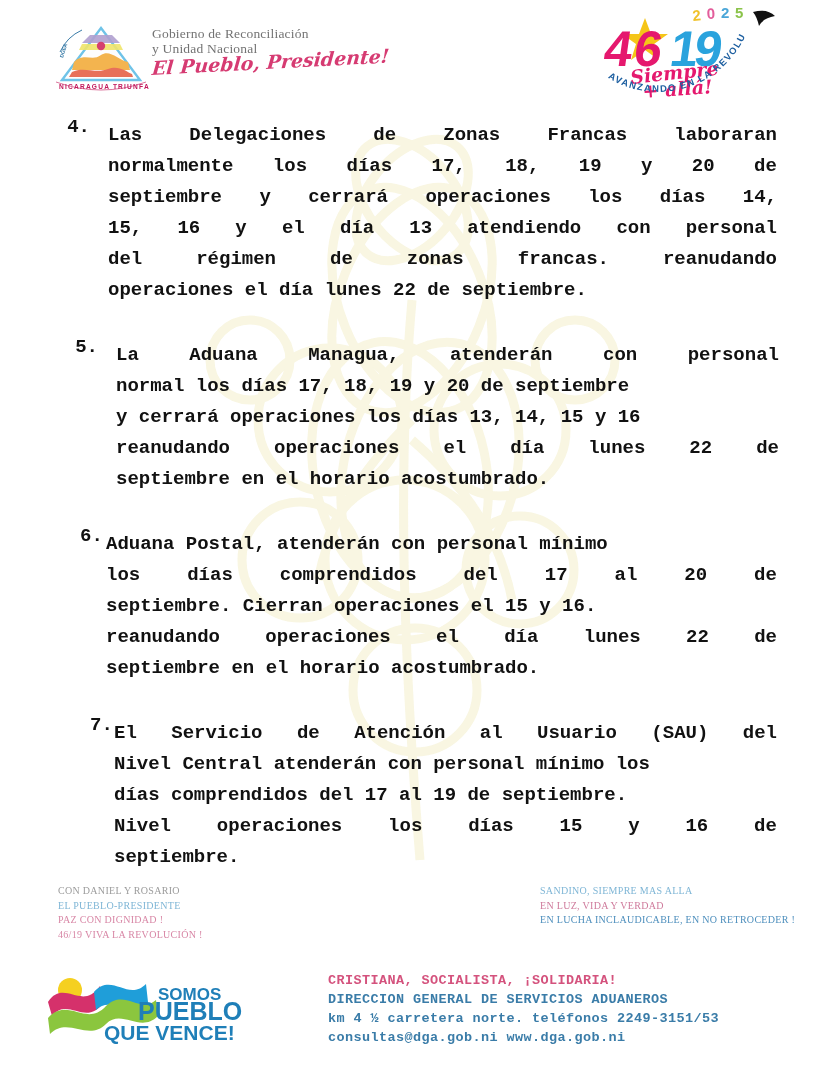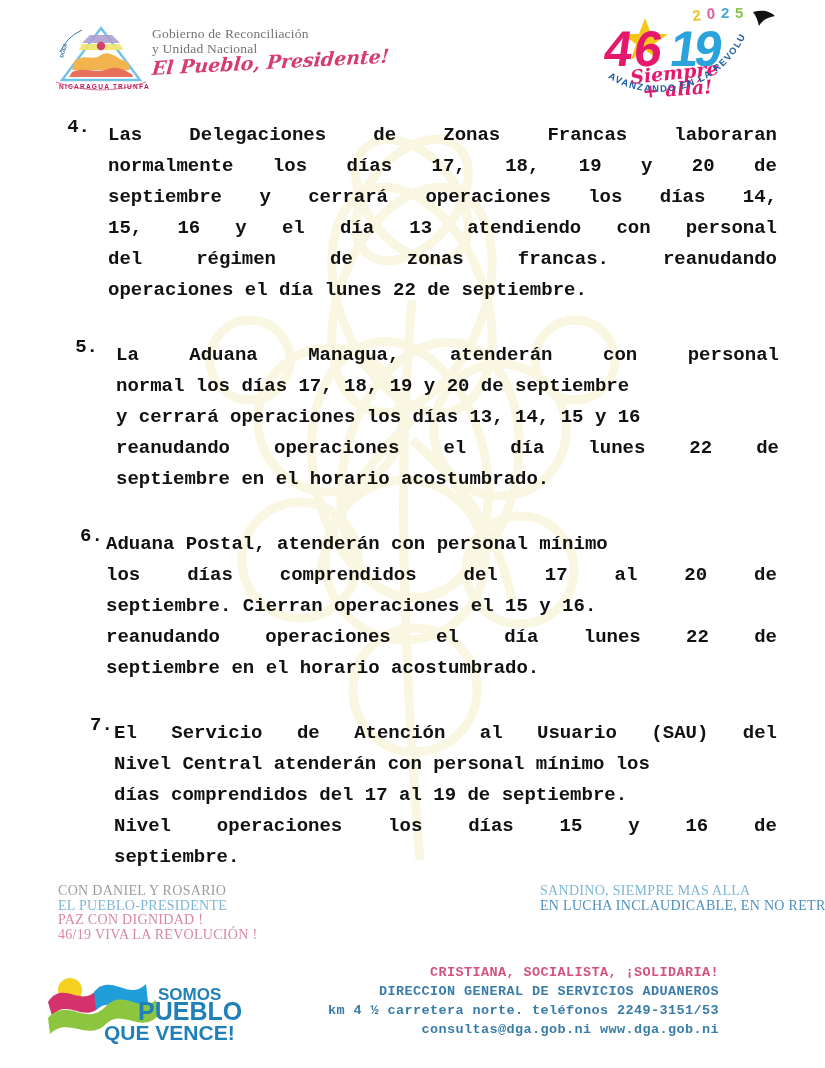--- a/index.html
+++ b/index.html
@@ -120,21 +120,21 @@
   .item-6 { margin-left: 80px; margin-right: 48px; }
   .item-6 .item-num { width: 22px; margin-right: 4px; }
   .item-7 { margin-left: 90px; margin-right: 48px; }
   .item-7 .item-num { width: 22px; margin-right: 2px; }
 
   
   .slogan {
     position: absolute;
     z-index: 4;
     font-family: "Liberation Serif", serif;
-    font-size: 14px;
+    font-size: 10px;
     line-height: 14.5px;
     letter-spacing: 0.3px;
     white-space: nowrap;
   }
   .slogan-left { left: 58px; top: 884px; }
   .slogan-right { left: 540px; top: 884px; }
   .sl-gray  { color: #9c9c9c; }
   .sl-blue  { color: #7fb6d6; }
   .sl-blue2 { color: #4e8fbd; }
   .sl-pink  { color: #d887a6; }
@@ -147,21 +147,21 @@
     width: 753px; height: 106px;
     z-index: 3;
   }
   .pueblo-logo {
     position: absolute;
     left: 42px; top: 10px;
     width: 200px; height: 76px;
   }
   .contact {
     position: absolute;
-    left: 328px; top: 1px; text-align: right;
+    left: 328px; top: 9px;
   }
   .contact-line {
     font-family: "Liberation Mono", monospace;
     font-size: 13.5px;
     font-weight: 700;
     line-height: 19px;
     letter-spacing: 0.4px;
     white-space: nowrap;
   }
   .c-pink { color: #d4527d; }
@@ -283,20 +283,21 @@
 
   <div class="slogan slogan-left">
     <div class="sl-gray">CON DANIEL Y ROSARIO</div>
     <div class="sl-blue">EL PUEBLO-PRESIDENTE</div>
     <div class="sl-pink">PAZ CON DIGNIDAD !</div>
     <div class="sl-pink">46/19 VIVA LA REVOLUCIÓN !</div>
   </div>
 
   <div class="slogan slogan-right">
     <div class="sl-blue">SANDINO, SIEMPRE MAS ALLA</div>
+    <div class="sl-pink2">EN LUZ, VIDA Y VERDAD</div>
     <div class="sl-blue2">EN LUCHA INCLAUDICABLE, EN NO RETROCEDER !</div>
   </div>
 
   <div class="footer">
     <svg class="pueblo-logo" viewBox="0 0 200 76">
       <circle cx="28" cy="18" r="12" fill="#f5d020"></circle>
       <path d="M6 30 C 22 6, 40 40, 58 14 L 62 30 C 44 56, 26 24, 10 44 Z" fill="#d5316b"></path>
       <path d="M52 20 C 70 0, 86 30, 104 12 L 106 30 C 88 50, 70 22, 54 38 Z" fill="#1f9ed9"></path>
       <path d="M6 46 C 26 24, 44 56, 64 34 C 82 16, 98 42, 114 28 L 116 44 C 98 62, 80 36, 64 52 C 46 70, 26 44, 8 62 Z" fill="#8bc63e"></path>
       <text x="116" y="28" font-family="Liberation Sans, sans-serif" font-size="17" font-weight="bold" fill="#1f7fb8">SOMOS</text>

